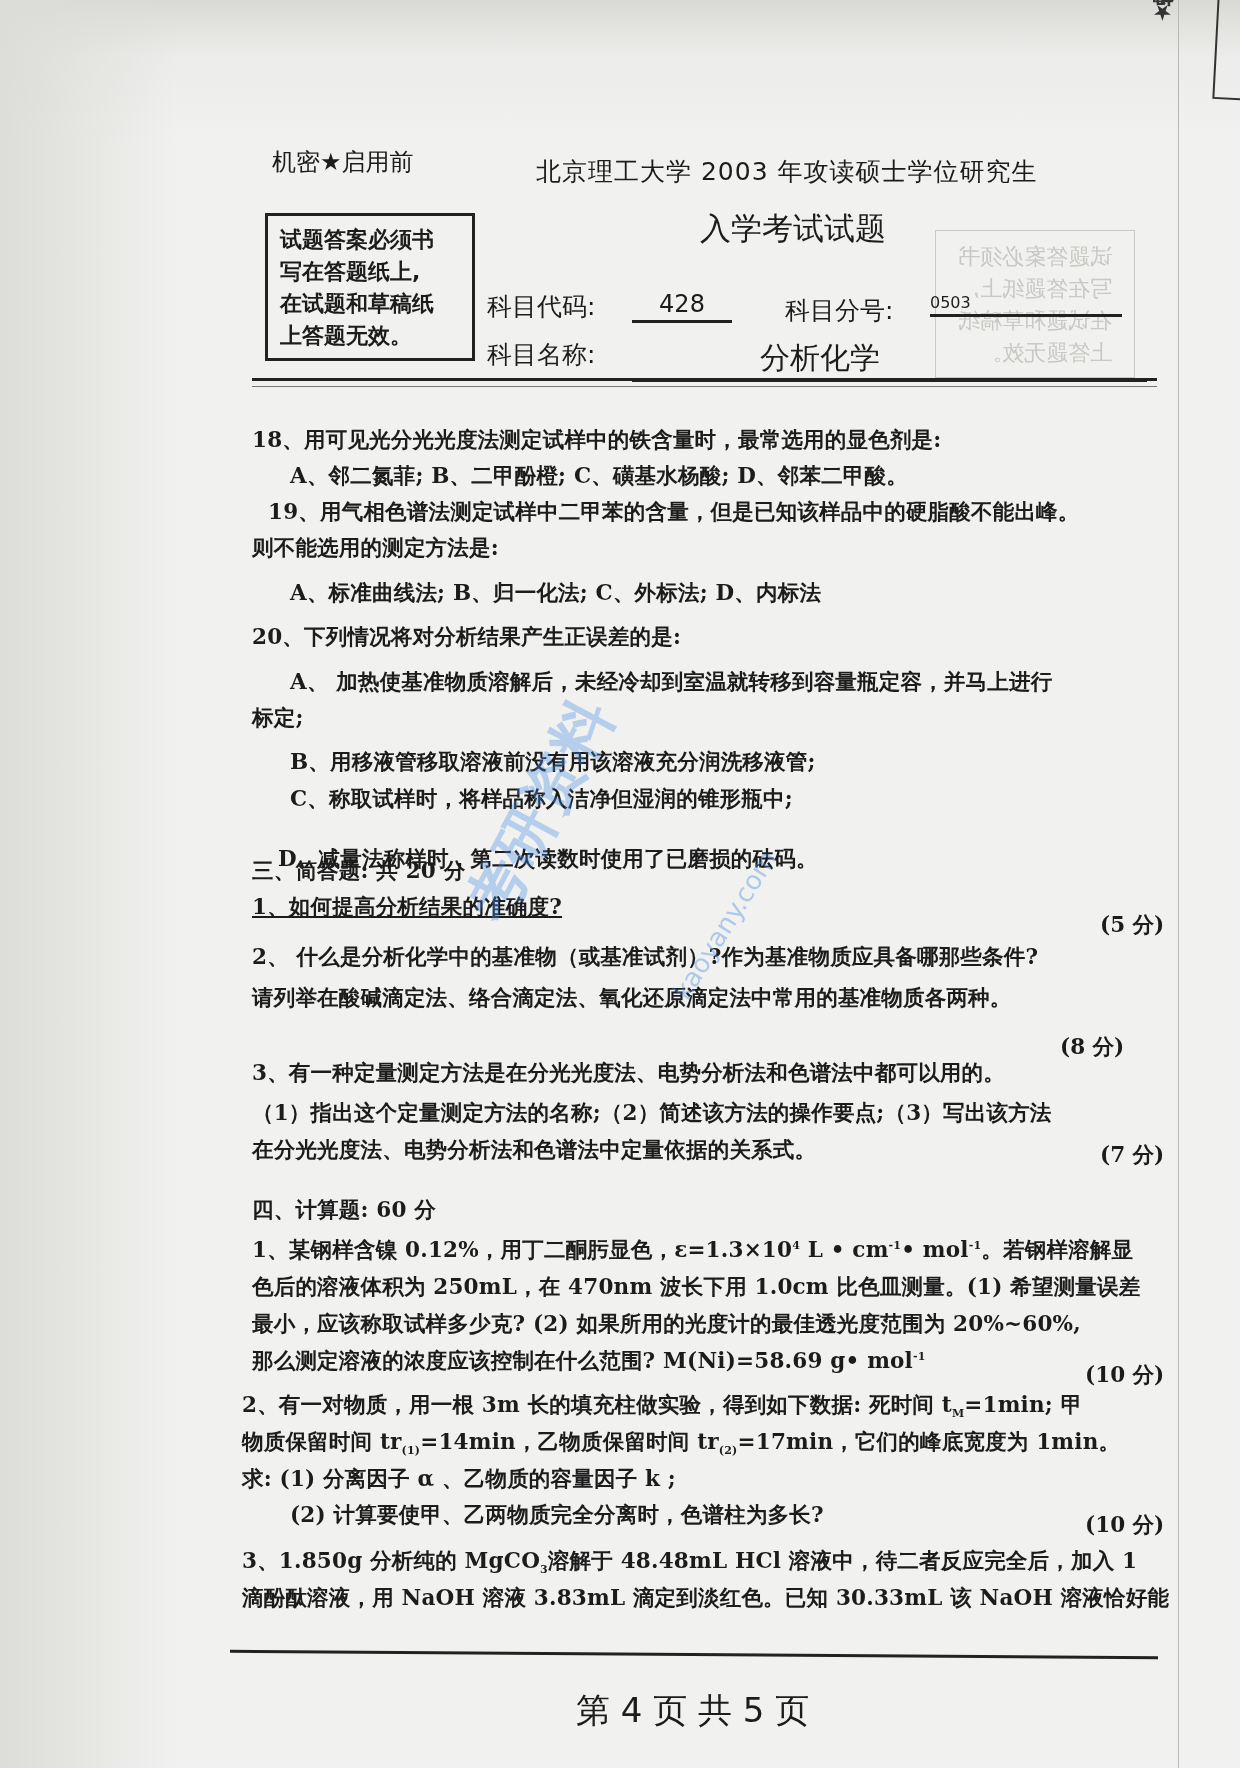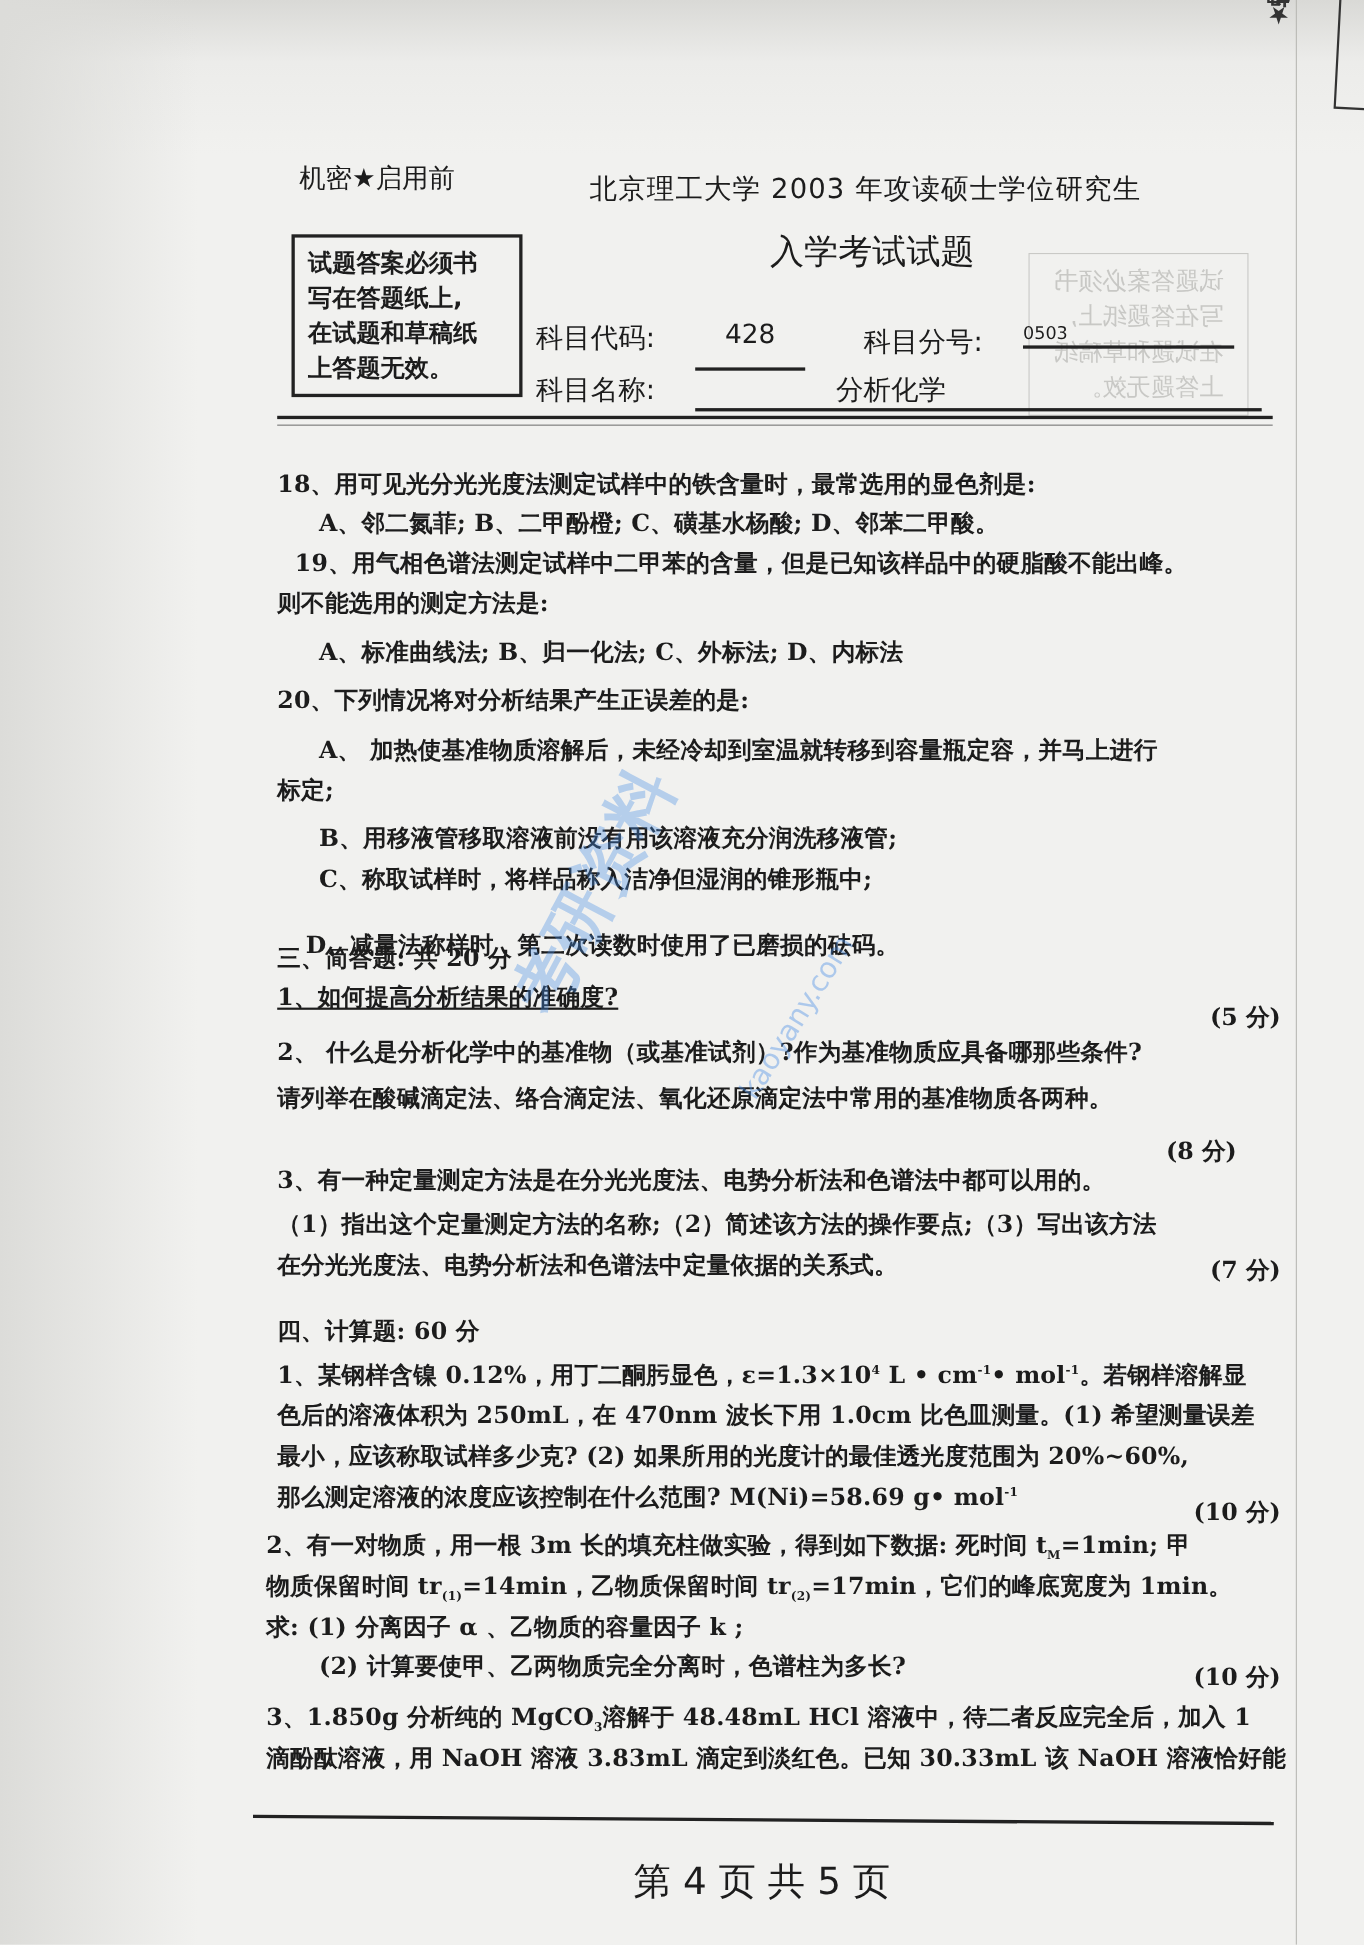--- a/index.html
+++ b/index.html
@@ -41,25 +41,25 @@
     font-size:22px; line-height:32px;
   }
   .ghost-box {
     position:absolute; left:935px; top:230px; width:200px; height:148px;
     border:1px solid #c9c9c6; color:#c8c8c5; font-size:22px; line-height:32px;
     padding:10px 0 0 22px; box-sizing:border-box;
     font-family:"DejaVu Sans","Liberation Sans",sans-serif; transform:scaleX(-1);
   }
   .field-label { font-size:25px; }
   .code-label { left:487px; top:290px; }
-  .code-val { left:632px; top:290px; width:100px; text-align:center; font-size:24px; border-bottom:3px solid #222; padding-bottom:16px; }
+  .code-val { left:632px; top:290px; width:100px; text-align:center; font-size:24px; border-bottom:3px solid #222; padding-bottom:2px; }
   .no-label { left:785px; top:294px; }
   .no-val { left:930px; top:293px; width:192px; text-align:left; font-size:16px; border-bottom:3px solid #222; padding-bottom:2px; }
   .name-label { left:487px; top:338px; }
-  .name-val { left:632px; top:338px; width:515px; font-size:25px; border-bottom:3px solid #222; padding-bottom:0px; }
+  .name-val { left:632px; top:338px; width:515px; font-size:30px; border-bottom:3px solid #222; padding-bottom:0px; }
   .name-val span { margin-left:128px; }
   .hrule { position:absolute; left:252px; width:905px; height:3px; background:#222; }
   .body-line { font-size:21.5px; font-weight:bold; letter-spacing:0.2px; }
   .score { font-size:21.5px; font-weight:bold; }
   .footer { left:576px; top:1688px; font-size:34px; }
   .watermark {
     position:absolute; left:420px; top:770px; font-size:60px; color:rgba(70,140,230,0.35);
     transform:rotate(-62deg); font-family:"DejaVu Sans",sans-serif; font-weight:bold;
   }
   .watermark2 {

